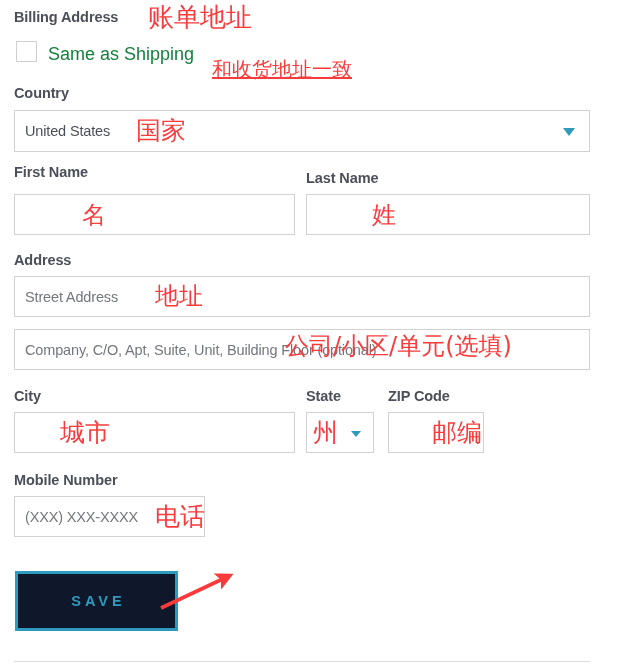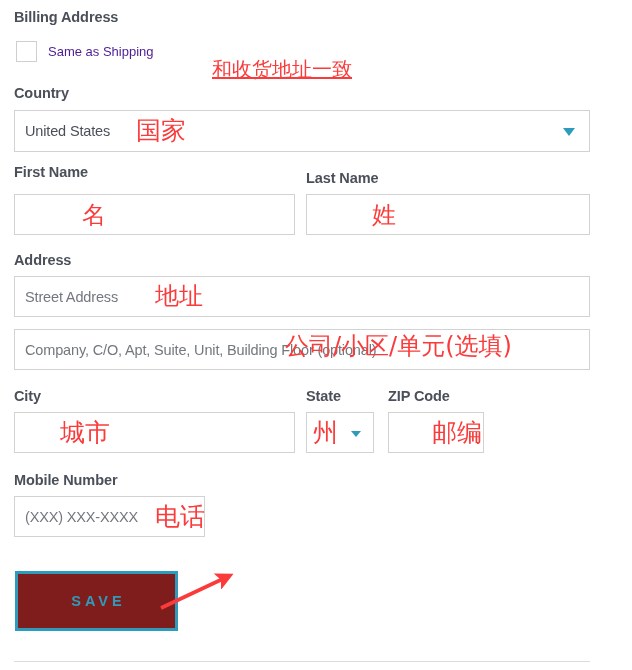--- a/index.html
+++ b/index.html
@@ -65,30 +65,30 @@
 
   .checkbox {
     position: absolute;
     box-sizing: border-box;
     border: 1px solid #cfcfcf;
     background: #fff;
   }
 
   .checkbox-label {
     position: absolute;
-    font-size: 13px;
-    color: #4c1d95;
+    font-size: 18px;
+    color: #15803d;
     white-space: nowrap;
   }
 
   #save-button {
     position: absolute;
     box-sizing: border-box;
     border: 3px solid #2e9bbd;
-    background: #7f1d1d;
+    background: #0f172a;
     display: flex;
     align-items: center;
     justify-content: center;
     cursor: pointer;
   }
   #save-button .save-text {
     font-size: 14.5px;
     font-weight: bold;
     color: #2e9bbd;
     letter-spacing: 4px;
@@ -181,20 +181,21 @@
 
   <div id="save-button" style="left:15px; top:571px; width:163px; height:60px;">
     <span class="save-text">SAVE</span>
   </div>
 
   <div class="divider" style="left:14px; top:661px; width:576px;"></div>
 </div>
 
 <div id="annotations">
 
+  <div class="anno" style="left:148px; top:4px; font-size:26px;">账单地址</div>
 
   <div class="anno" style="left:212px; top:59px; font-size:20px;text-decoration:underline;">和收货地址一致</div>
 
   <div class="anno" style="left:136px; top:118px; font-size:25px;">国家</div>
 
   <div class="anno" style="left:82px; top:203px; font-size:24px;">名</div>
 
   <div class="anno" style="left:372px; top:203px; font-size:24px;">姓</div>
 
   <div class="anno" style="left:155px; top:284px; font-size:24px;text-align:right;">地址</div>

